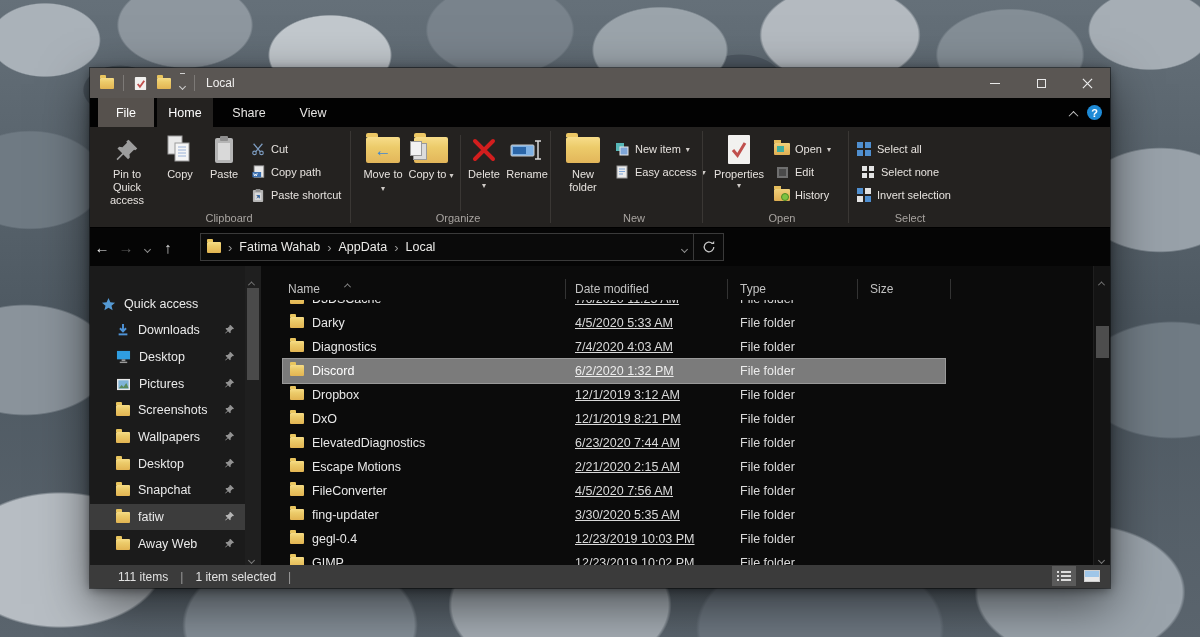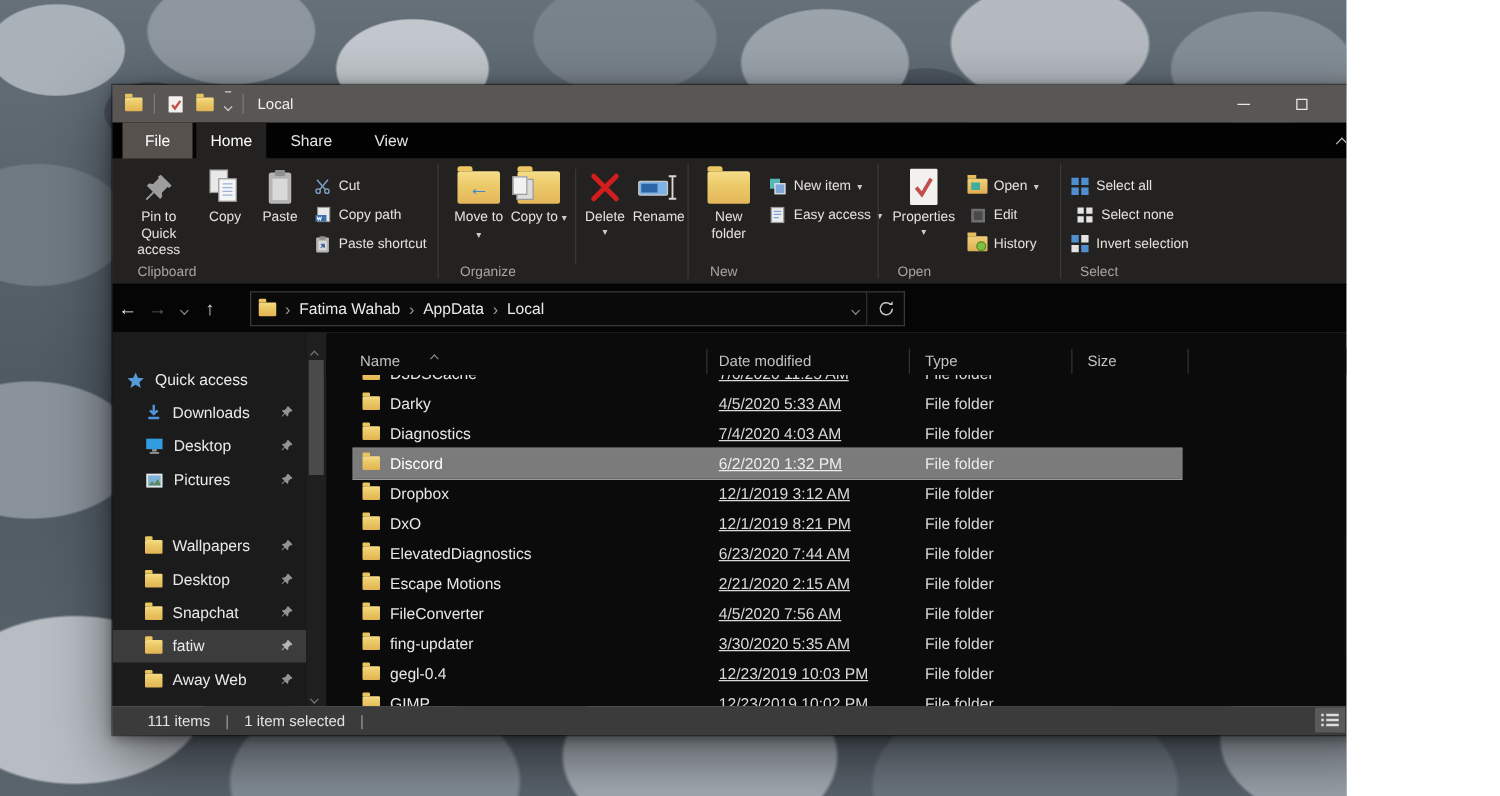--- a/index.html
+++ b/index.html
@@ -1,19 +1,19 @@
 <!DOCTYPE html>
 <html><head>
 <meta charset="utf-8">
 <style>
   * { box-sizing: border-box; margin: 0; padding: 0; }
   html,body { width:1200px; height:637px; overflow:hidden; }
   body { font-family:"Liberation Sans", sans-serif; }
 
-  .stage { position:relative; width:1077px; height:637px; overflow:hidden;
+  .stage { position:relative; width:1200px; height:637px; overflow:hidden;
     background-color:#5c666f;
     background-image:
       radial-gradient(90px 60px at 45px 40px, #aab2b9 0 60%, transparent 62%),
       radial-gradient(110px 70px at 185px 25px, #8e979f 0 60%, transparent 62%),
       radial-gradient(100px 65px at 330px 55px, #c2c8cd 0 60%, transparent 62%),
       radial-gradient(120px 75px at 500px 30px, #79838c 0 60%, transparent 62%),
       radial-gradient(110px 70px at 660px 50px, #9ba4ab 0 60%, transparent 62%),
       radial-gradient(130px 80px at 840px 35px, #b4bac0 0 60%, transparent 62%),
       radial-gradient(120px 75px at 1010px 55px, #848e96 0 60%, transparent 62%),
       radial-gradient(100px 65px at 1150px 30px, #a6aeb5 0 60%, transparent 62%),
@@ -56,21 +56,21 @@
   .chev.up { transform:rotate(-135deg) translate(-1px,-1px); }
   .chev.down { transform:rotate(45deg); }
   .chev.sm { width:5px; height:5px; }
   .help-circle { width:15px; height:15px; border-radius:50%; background:#1e8ad6; color:#fff;
     font-size:11px; font-weight:bold; display:flex; align-items:center; justify-content:center; }
 
   
   .ribbon { position:relative; height:101px; background:#242220; border-bottom:1px solid #000; }
   .rgroup { position:absolute; top:0; height:100px; }
   .rdiv { position:absolute; top:4px; height:92px; width:1px; background:#3a3734; }
-  .glabel { position:absolute; bottom:3px; left:12px; right:0; text-align:left; font-size:11px; color:#a8a4a0; }
+  .glabel { position:absolute; bottom:3px; left:12px; right:0; text-align:center; font-size:11px; color:#a8a4a0; }
   .rb-big { position:absolute; top:5px; width:58px; height:72px; text-align:center; }
   .rb-ico { height:36px; display:flex; align-items:center; justify-content:center; }
   .rb-lab { font-size:11px; line-height:13px; color:#e6e2de; }
   .caret { font-size:8px; color:#cfcbc7; }
   .caret.blk { display:block; line-height:9px; }
   .rb-small { position:absolute; left:0; height:20px; display:flex; align-items:center; gap:5px;
     font-size:11px; color:#e6e2de; white-space:nowrap; }
   .sicon { width:16px; height:16px; display:flex; align-items:center; justify-content:center; flex:0 0 16px; }
 
   
@@ -480,20 +480,29 @@
             <rect x="2.5" y="2.5" width="11" height="9" fill="#7fb4d8"></rect>
             <path d="M3 11l3-3.5 2 2.2 3-4.2 2.5 5.5z" fill="#5a8a5a"></path>
           </svg>
           <span>Pictures</span>
           <span class="side-pin">
               <svg width="11" height="11" viewBox="0 0 16 16">
                 <path d="M9.5 1.5l5 5-1.3 1.3-.8-.4-2.8 2.8.2 2-1.1 1.1-2.9-2.9-3.4 3.4-.7-.7 3.4-3.4L2.2 6.8l1.1-1.1 2 .2 2.8-2.8-.4-.8z" fill="#939393"></path>
               </svg>
             </span>
         </div>
+        <div class="side-item" style="top:131px;">
+          <span class="f-icon"></span>
+          <span>Screenshots</span>
+          <span class="side-pin">
+              <svg width="11" height="11" viewBox="0 0 16 16">
+                <path d="M9.5 1.5l5 5-1.3 1.3-.8-.4-2.8 2.8.2 2-1.1 1.1-2.9-2.9-3.4 3.4-.7-.7 3.4-3.4L2.2 6.8l1.1-1.1 2 .2 2.8-2.8-.4-.8z" fill="#939393"></path>
+              </svg>
+            </span>
+        </div>
         <div class="side-item" style="top:158px;">
           <span class="f-icon"></span>
           <span>Wallpapers</span>
           <span class="side-pin">
               <svg width="11" height="11" viewBox="0 0 16 16">
                 <path d="M9.5 1.5l5 5-1.3 1.3-.8-.4-2.8 2.8.2 2-1.1 1.1-2.9-2.9-3.4 3.4-.7-.7 3.4-3.4L2.2 6.8l1.1-1.1 2 .2 2.8-2.8-.4-.8z" fill="#939393"></path>
               </svg>
             </span>
         </div>
         <div class="side-item" style="top:185px;">

